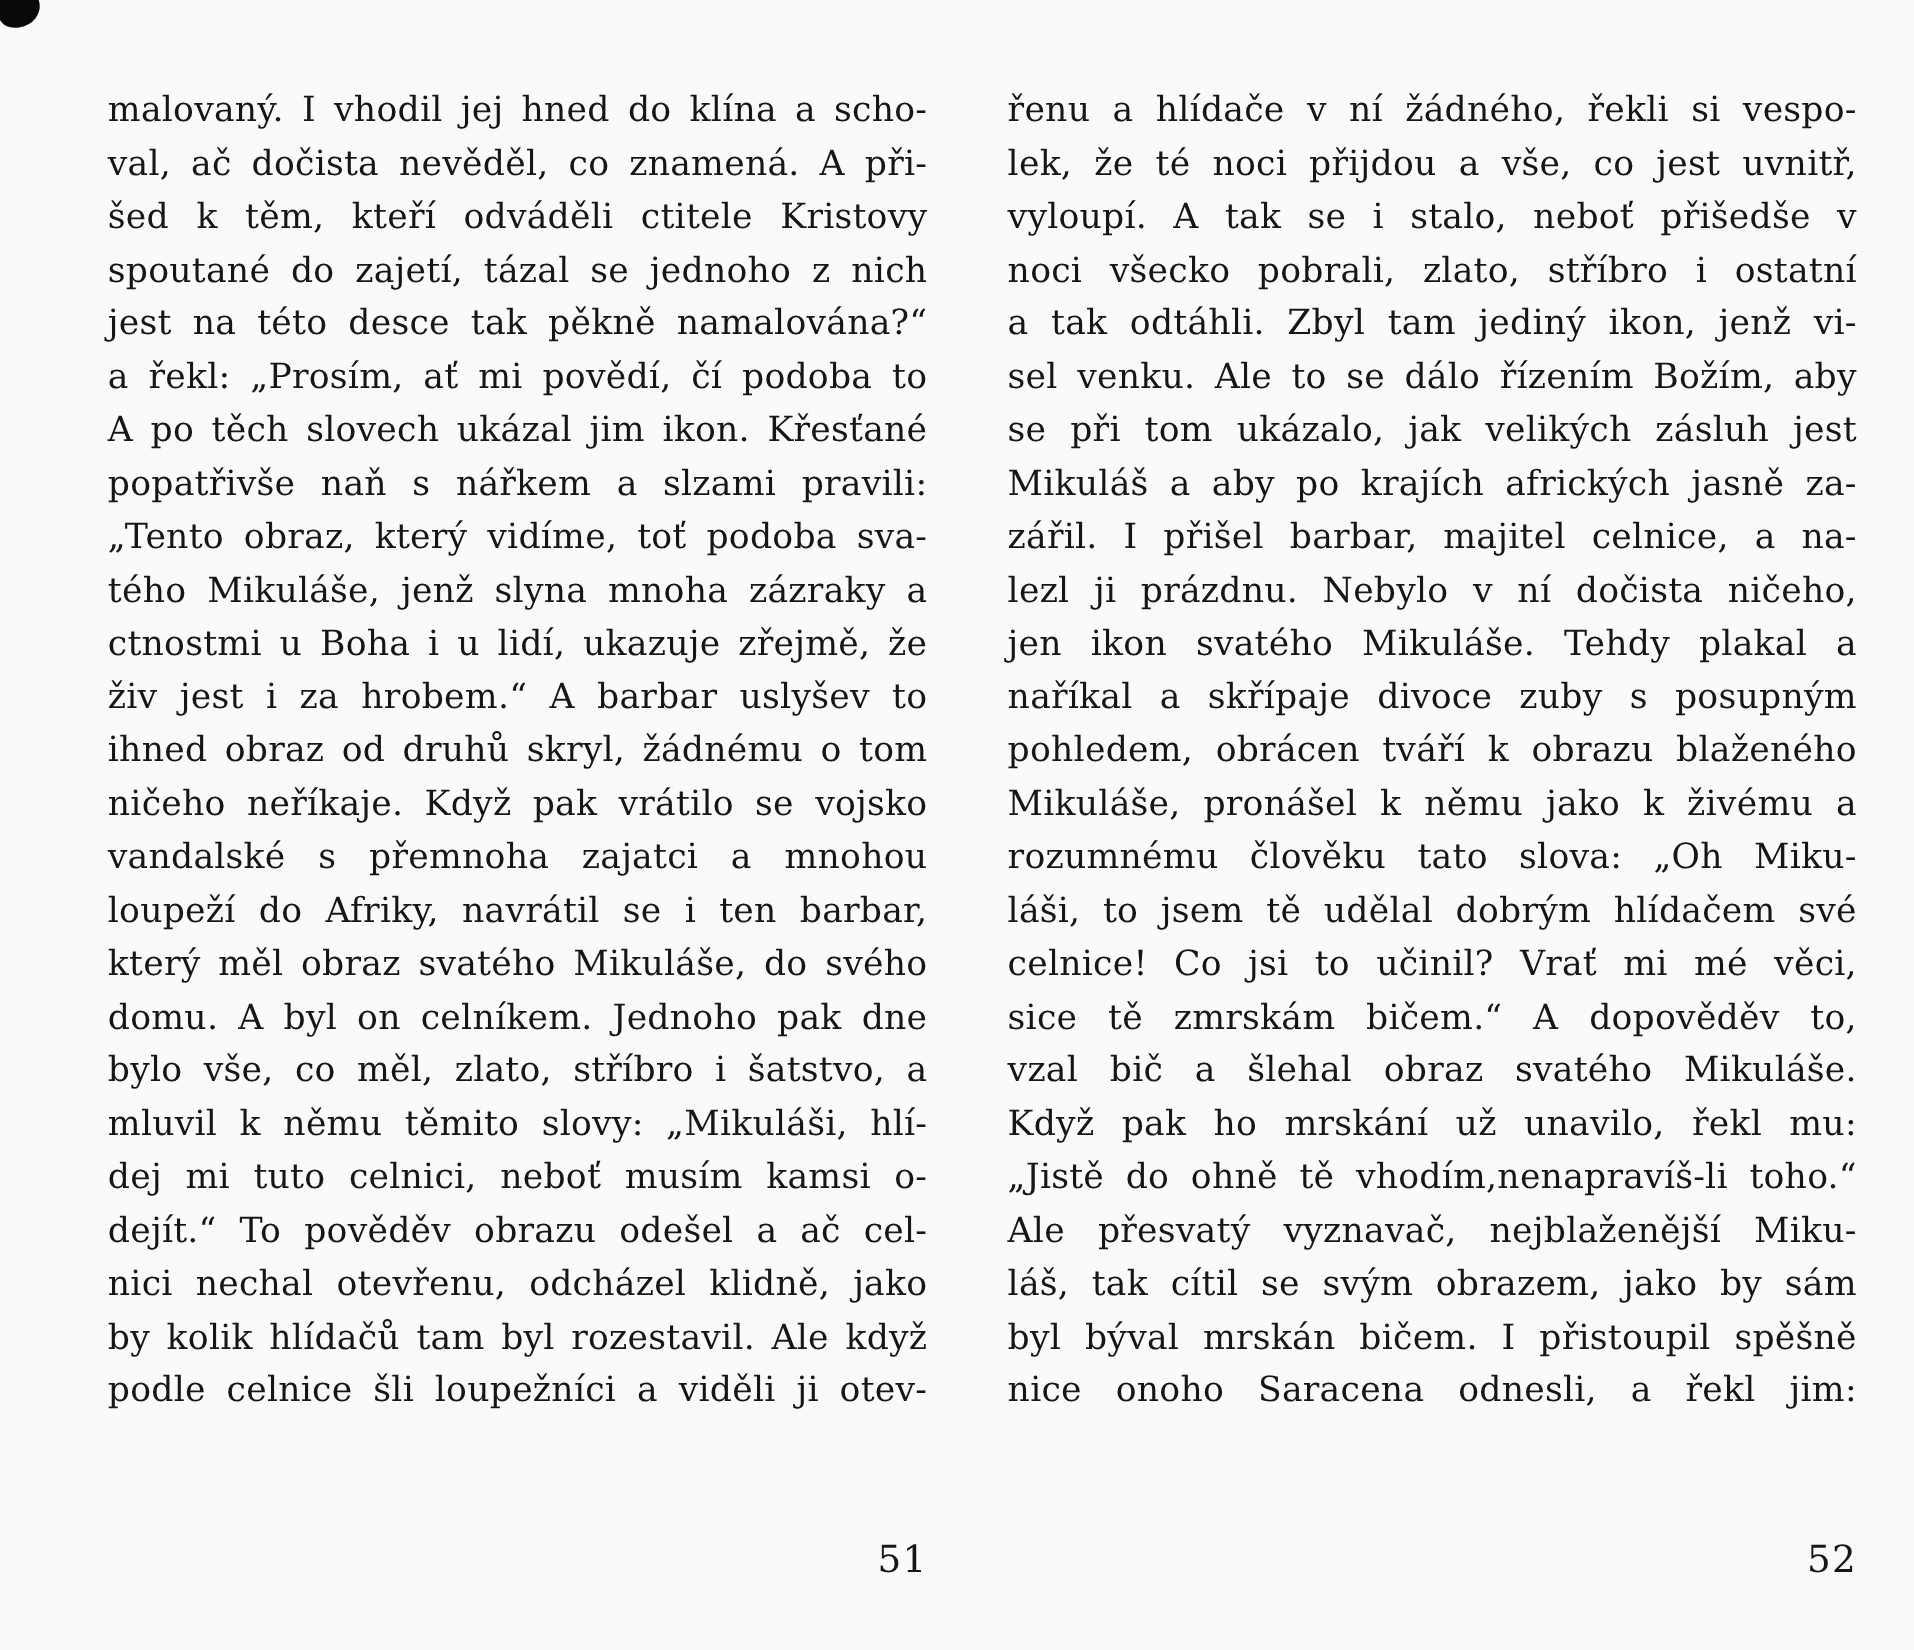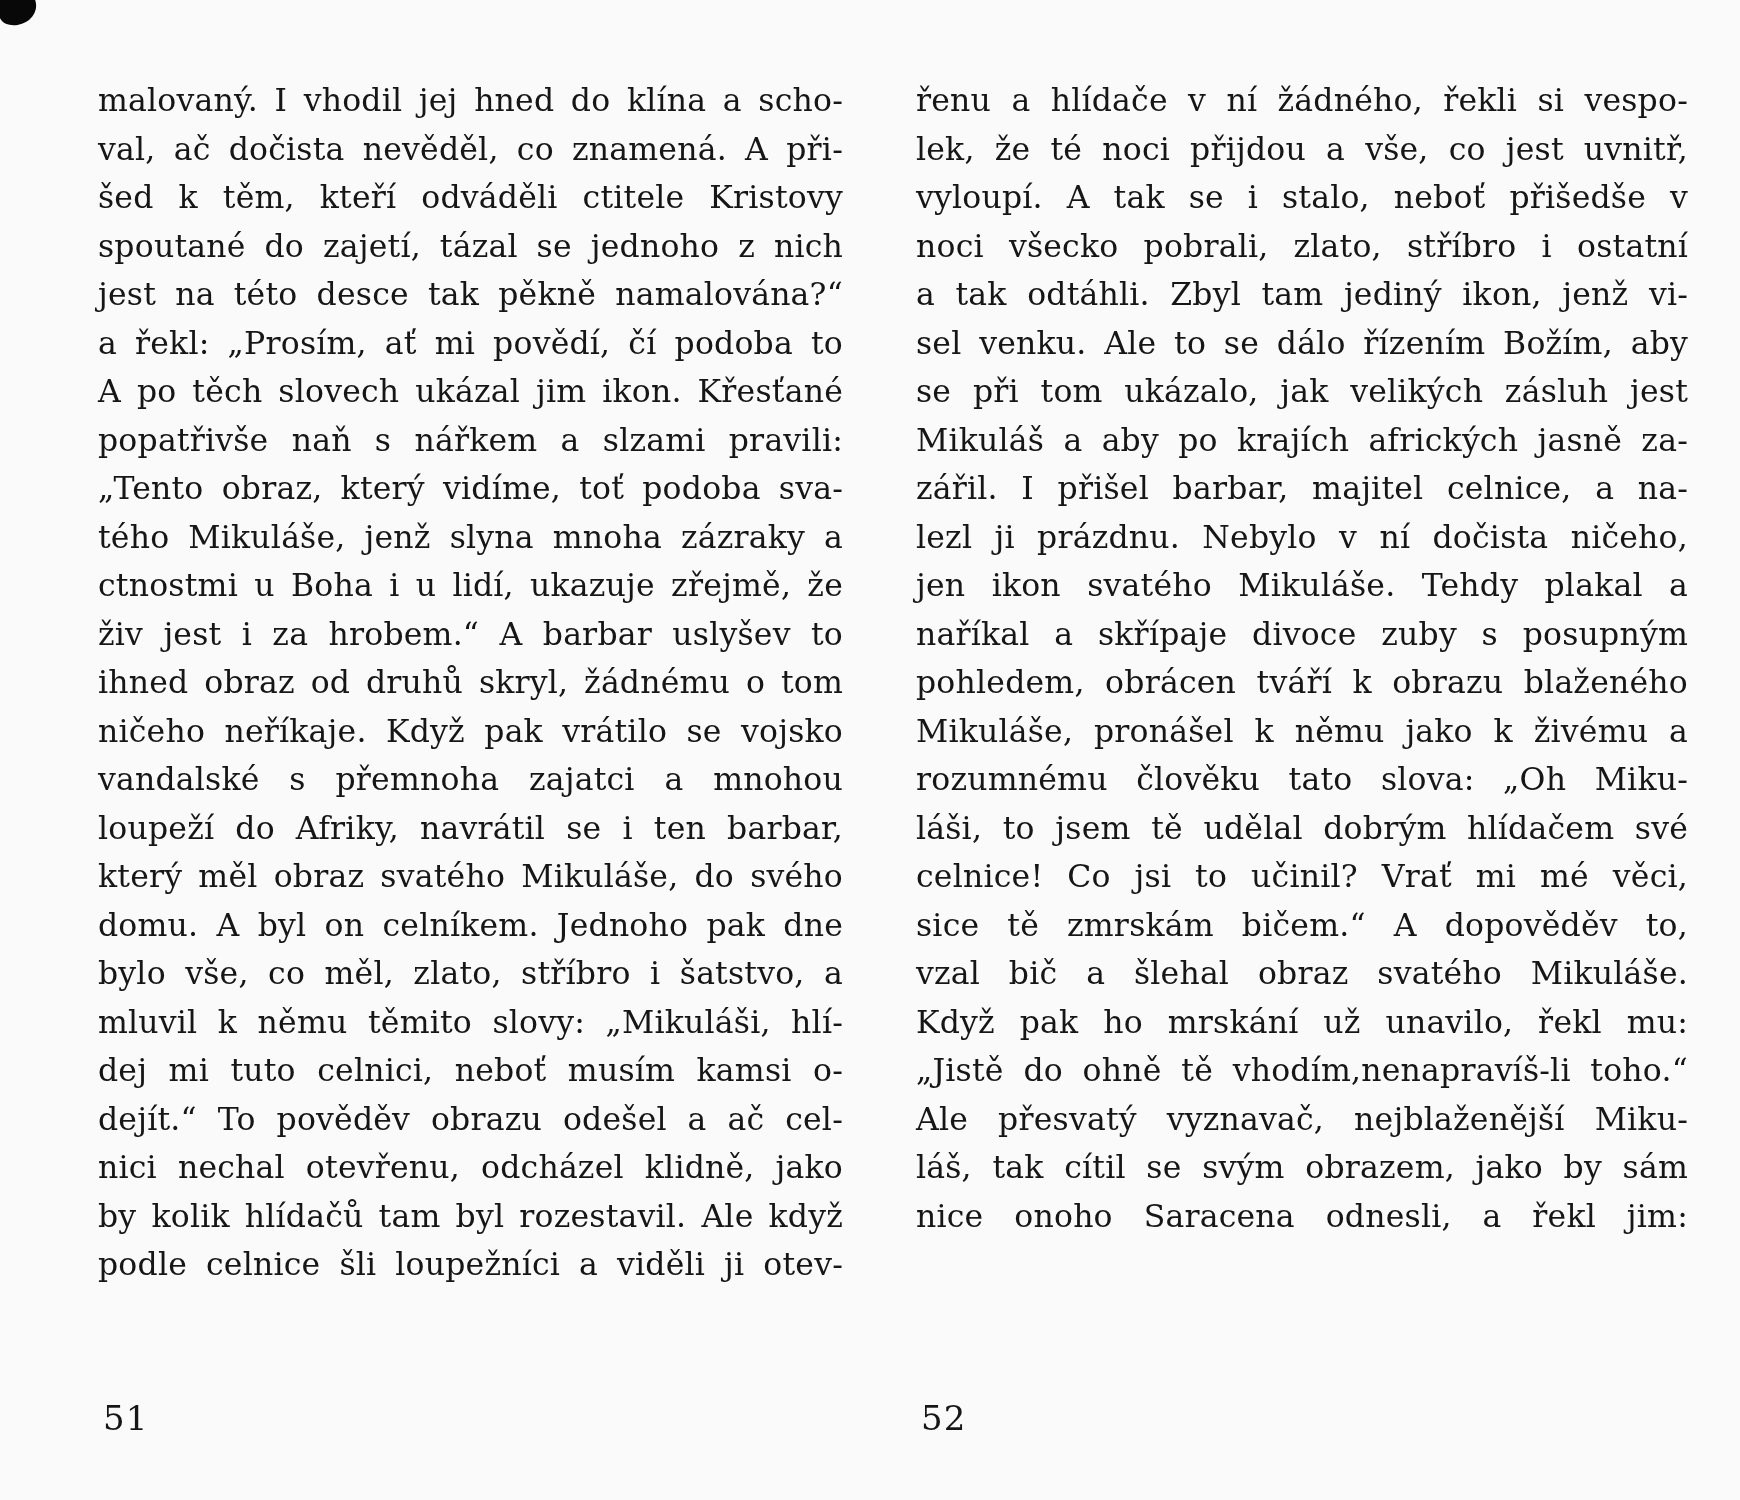--- a/index.html
+++ b/index.html
@@ -38,23 +38,23 @@
     font-size: 31.5px;
     line-height: 48.5px;
     letter-spacing: 0.2px;
     text-align: justify;
     text-align-last: justify;
     white-space: nowrap;
   }
   .folio {
     position: absolute;
     top: 1322px;
-    left: 5px;
+    left: 16px;
     right: 0;
-    text-align: left;
+    text-align: right;
     font-size: 34px;
     letter-spacing: 1px;
   }
 </style>
 </head>
 <body>
 
 <div class="spread">
   <div class="smudge"></div>
 
@@ -107,17 +107,18 @@
         <div class="line">Mikuláše, pronášel k němu jako k živému a</div>
         <div class="line">rozumnému člověku tato slova: „Oh Miku-</div>
         <div class="line">láši, to jsem tě udělal dobrým hlídačem své</div>
         <div class="line">celnice! Co jsi to učinil? Vrať mi mé věci,</div>
         <div class="line">sice tě zmrskám bičem.“ A dopověděv to,</div>
         <div class="line">vzal bič a šlehal obraz svatého Mikuláše.</div>
         <div class="line">Když pak ho mrskání už unavilo, řekl mu:</div>
         <div class="line">„Jistě do ohně tě vhodím,nenapravíš-li toho.“</div>
         <div class="line">Ale přesvatý vyznavač, nejblaženější Miku-</div>
         <div class="line">láš, tak cítil se svým obrazem, jako by sám</div>
+        <div class="line">byl býval mrskán bičem. I přistoupil spěšně</div>
         <div class="line">nice onoho Saracena odnesli, a řekl jim:</div>
       </div>
     <div class="folio">52</div>
   </section>
 </div>
 
 </body></html>

